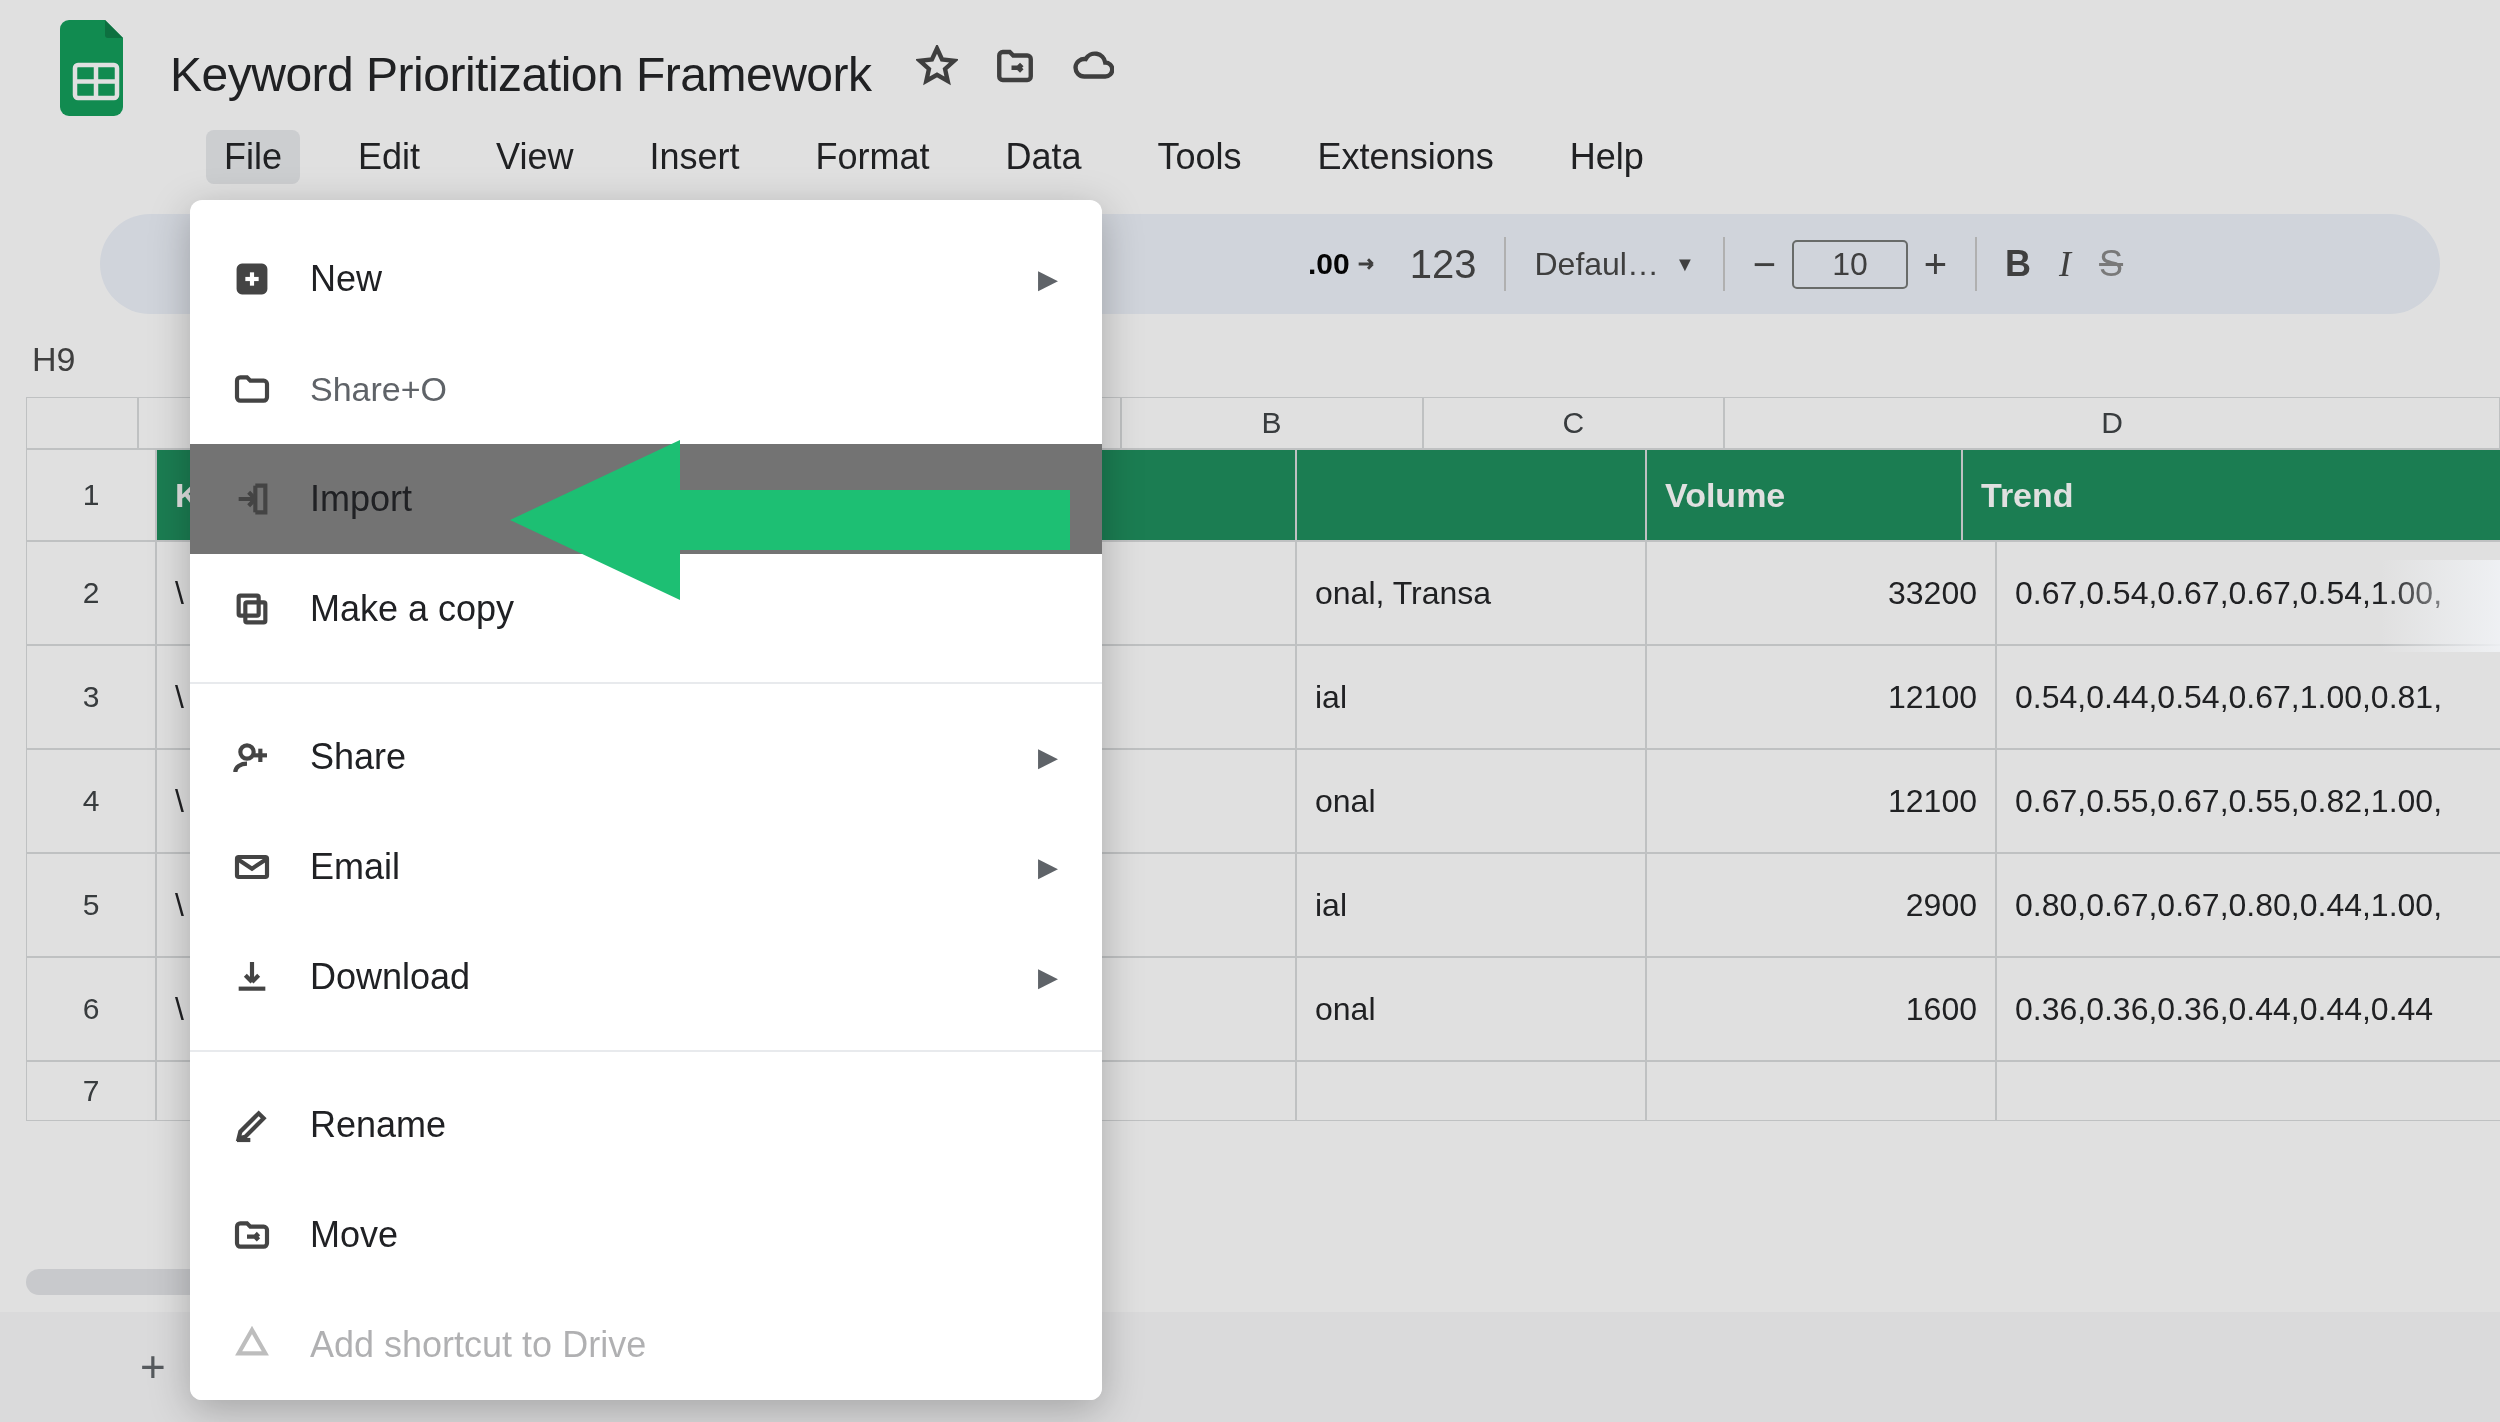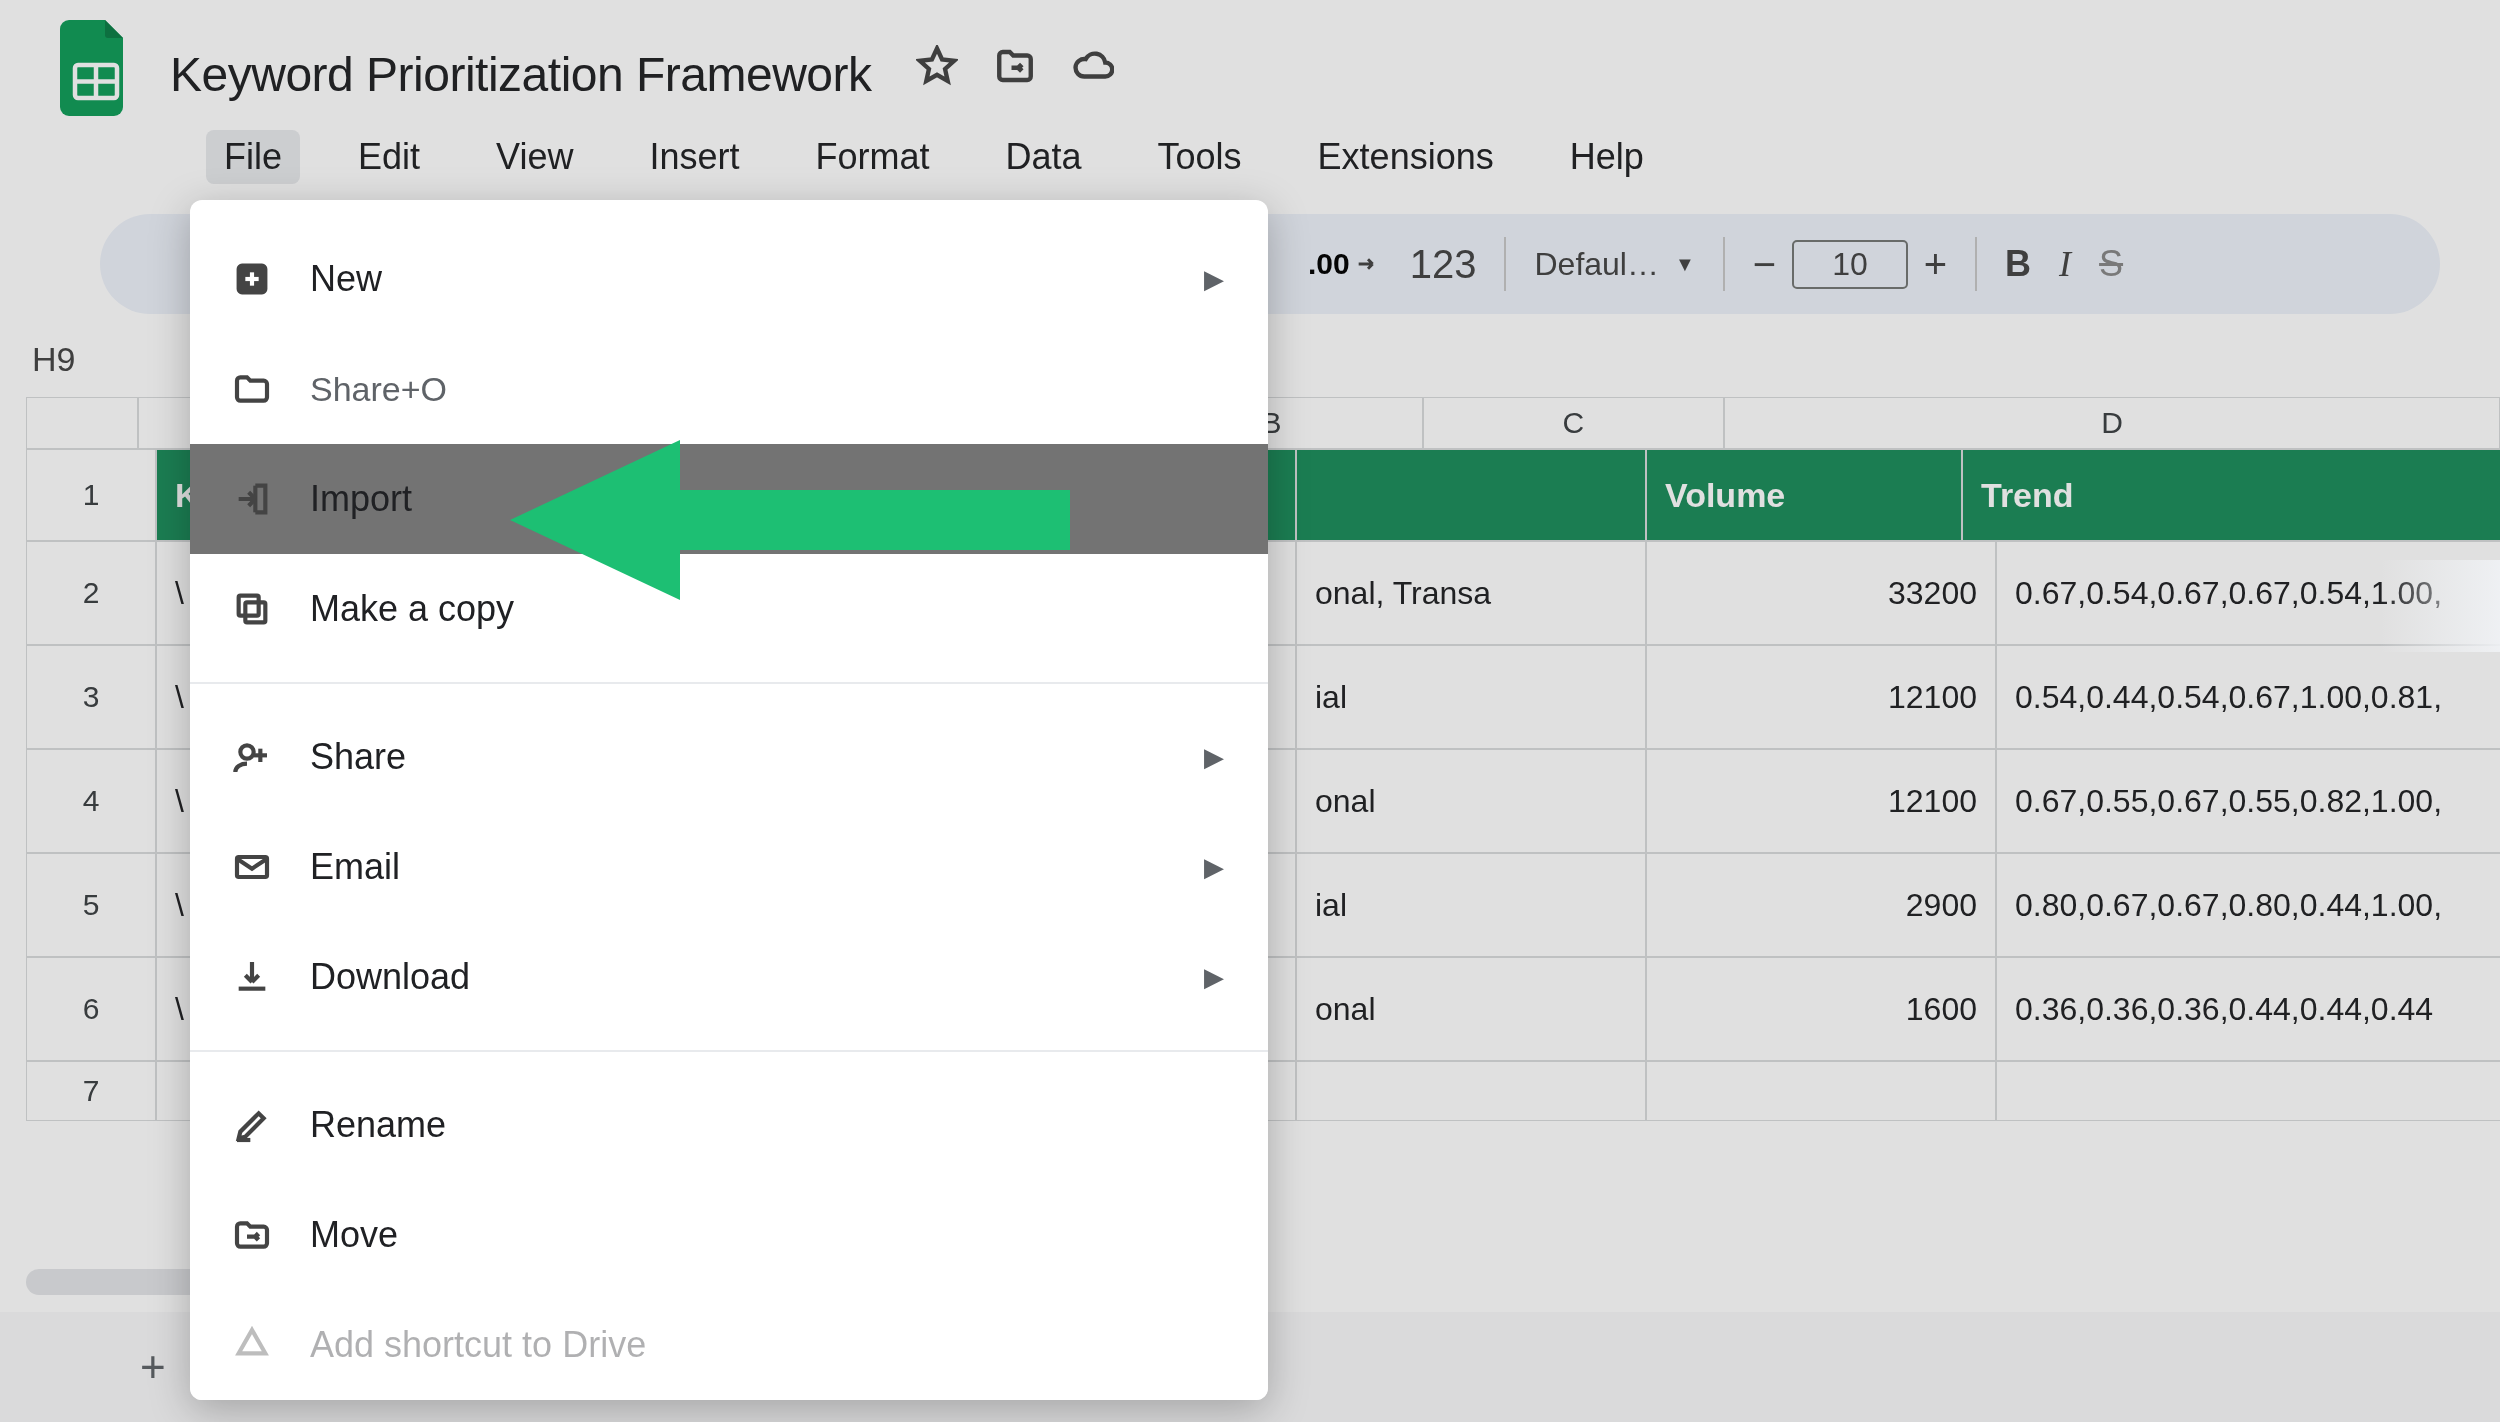--- a/index.html
+++ b/index.html
@@ -45,21 +45,21 @@
   .cell.num { justify-content:flex-end; }
   
   .sheet-bar { position:absolute; bottom:0; left:0; right:0; height:110px; background:#f8f9fa; display:flex; align-items:center; gap:30px; padding-left:140px; font-size:34px; }
   .sheet-bar .plus { font-size:44px; color:#5f6368; }
   .sheet-bar .allsheets svg { width:38px; height:38px; }
   .sheet-tab { display:flex; align-items:center; gap:14px; padding:10px 18px; }
   .sheet-tab.active { color:#1a73e8; font-weight:600; }
   .sheet-tab .tri { font-size:20px; }
   .sheet-tab.inactive { color:#5f6368; }
   
-  .dropdown { position:absolute; top:200px; left:190px; width:1078px; background:#fff; border-radius:12px; box-shadow: 0 10px 40px rgba(0,0,0,0.25); z-index:20; padding: 24px 0 0 0; overflow:hidden; }
+  .dropdown { position:absolute; top:200px; left:190px; width:912px; background:#fff; border-radius:12px; box-shadow: 0 10px 40px rgba(0,0,0,0.25); z-index:20; padding: 24px 0 0 0; overflow:hidden; }
   .dd-item { display:flex; align-items:center; height:110px; padding:0 44px 0 40px; gap:36px; font-size:36px; color:#202124; cursor:pointer; position:relative; }
   .dd-item.hover { background:#737373; }
   .dd-item .dd-icon { width:44px; height:44px; display:flex; align-items:center; justify-content:center; }
   .dd-item .dd-icon svg { width:40px; height:40px; stroke:#444; fill:none; stroke-width:2.5; }
   .dd-item .dd-label { flex:1; }
   .dd-item .dd-shortcut { color:#5f6368; font-size:34px; }
   .dd-item .dd-sub { color:#5f6368; font-size:26px; }
   .dd-sep { height:2px; background:#e8eaed; margin:18px 0; }
   .dd-fade { position:absolute; bottom:0; left:0; right:0; height:40px; background:linear-gradient(to bottom, rgba(255,255,255,0), #fff); }
   

